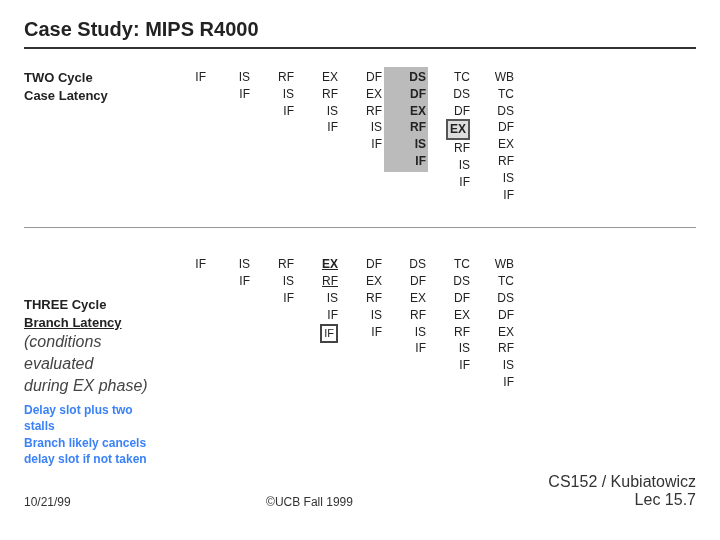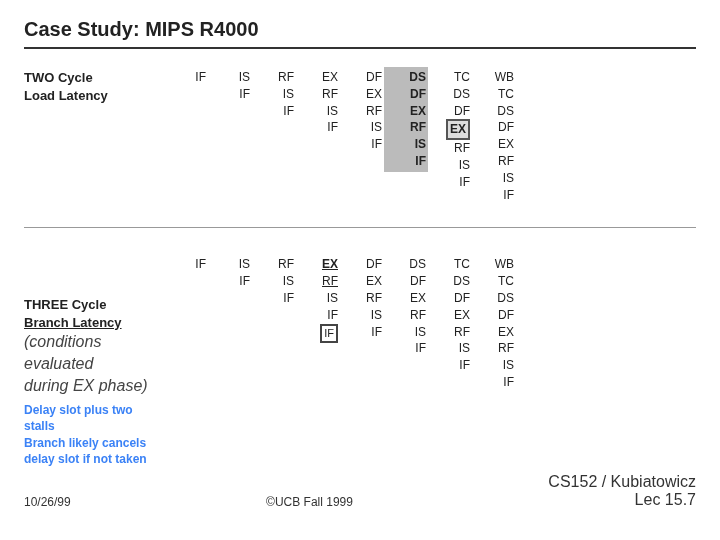--- a/index.html
+++ b/index.html
@@ -111,21 +111,21 @@
   <div class="header">
     <span class="header-title">Case Study: MIPS R4000</span>
   </div>
 
   <div class="main-content">
 
     <div class="section">
       <div class="pipeline-row">
         <div class="label-col">
           <div class="sub">TWO Cycle</div>
-          <div class="sub">Load Latency</div>
+          <div class="sub">Case Latency</div>
         </div>
 
         <div class="stage-cell">IF</div>
 
         <div class="stage-cell">IS<br>IF</div>
 
         <div class="stage-cell">RF<br>IS<br>IF</div>
 
         <div class="stage-cell">EX<br>RF<br>IS<br>IF</div>
 
@@ -177,20 +177,20 @@
 
         <div class="stage-cell">TC<br>DS<br>DF<br>EX<br>RF<br>IS<br>IF</div>
 
         <div class="stage-cell">WB<br>TC<br>DS<br>DF<br>EX<br>RF<br>IS<br>IF</div>
       </div>
     </div>
 
   </div>
 
   <div class="footer">
-    <div>10/26/99</div>
+    <div>10/21/99</div>
     <div>©UCB Fall 1999</div>
     <div class="footer-right">
       <div>CS152 / Kubiatowicz</div>
       <div>Lec 15.7</div>
     </div>
   </div>
 </div>
 
 </body></html>

